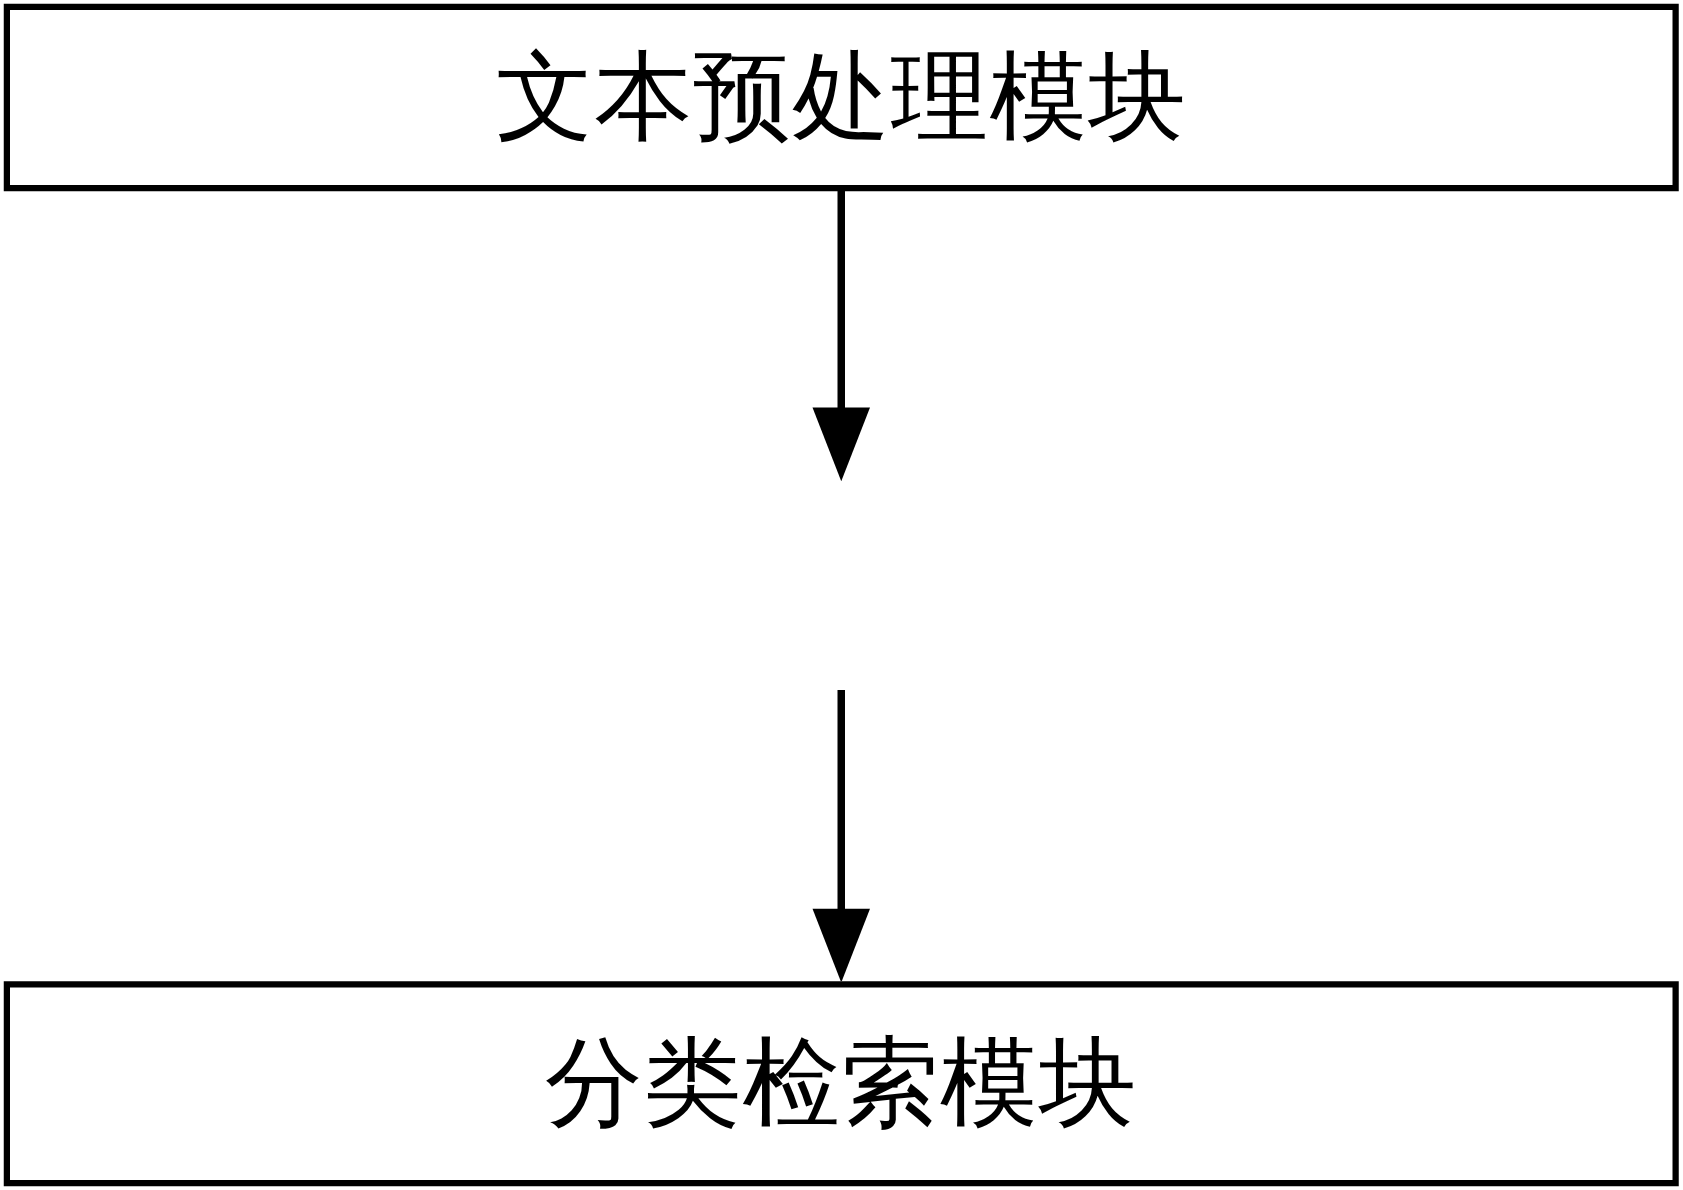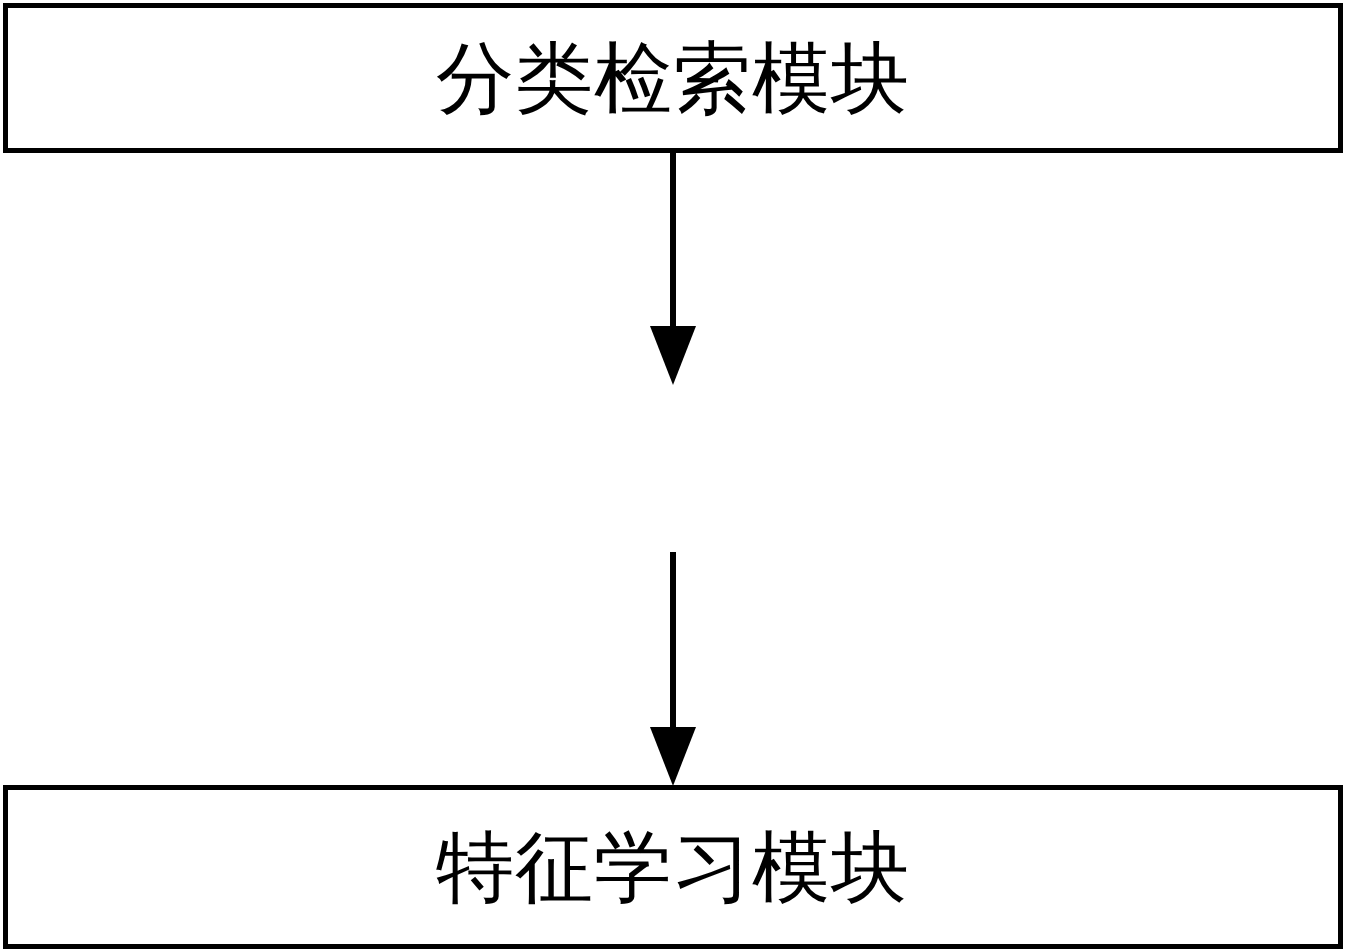--- a/index.html
+++ b/index.html
@@ -43,31 +43,31 @@
   }
   #edge-1 { top: 152px; height: 233px; }
   #edge-2 { top: 552px; height: 234px; }
 </style>
 </head>
 <body>
 
 <div class="canvas">
 
   <div class="node" id="node-preprocess">
-    <span class="node-label">分类检索模块</span>
+    <span class="node-label">文本预处理模块</span>
   </div>
 
   <svg class="edge-arrow" id="edge-1" viewBox="0 0 60 233" width="60" height="233" xmlns="http://www.w3.org/2000/svg">
     <line x1="30" y1="0" x2="30" y2="180" stroke="#000000" stroke-width="6"></line>
     <polygon points="7,174 53,174 30,233" fill="#000000"></polygon>
   </svg>
 
 
   <svg class="edge-arrow" id="edge-2" viewBox="0 0 60 234" width="60" height="234" xmlns="http://www.w3.org/2000/svg">
     <line x1="30" y1="0" x2="30" y2="181" stroke="#000000" stroke-width="6"></line>
     <polygon points="7,175 53,175 30,234" fill="#000000"></polygon>
   </svg>
 
   <div class="node" id="node-classify">
-    <span class="node-label">特征学习模块</span>
+    <span class="node-label">分类检索模块</span>
   </div>
 
 </div>
 
 </body></html>

